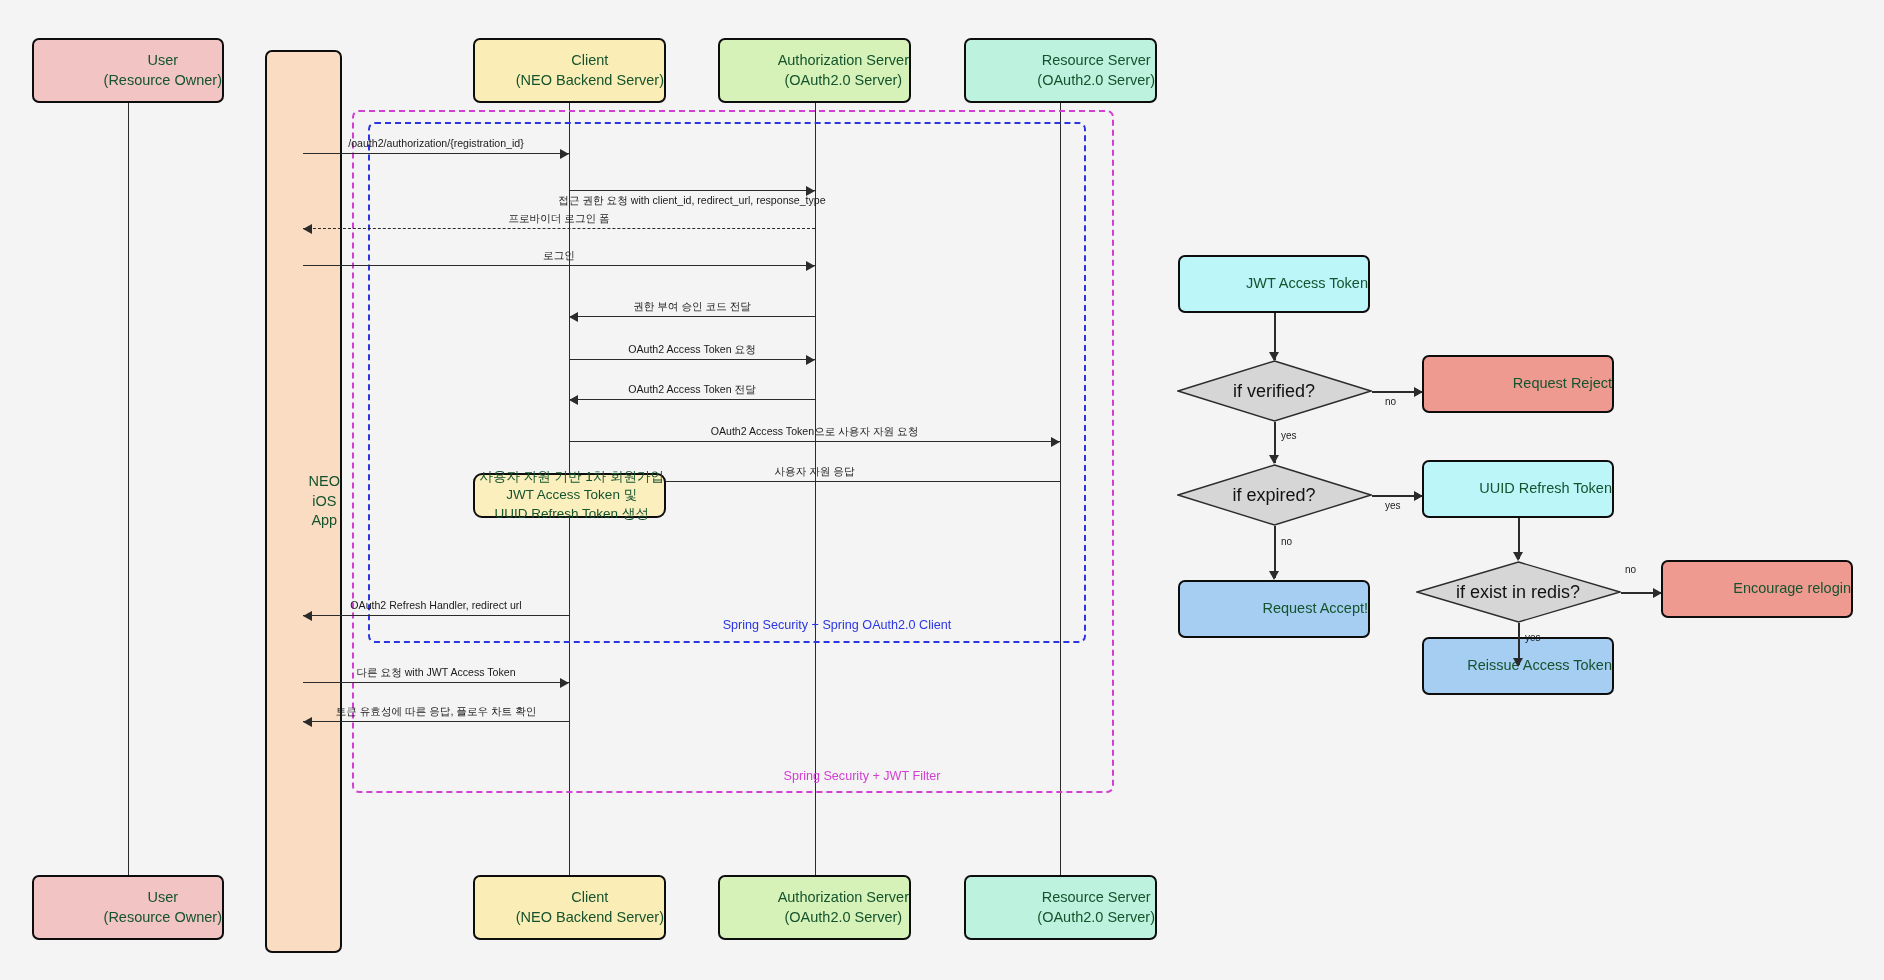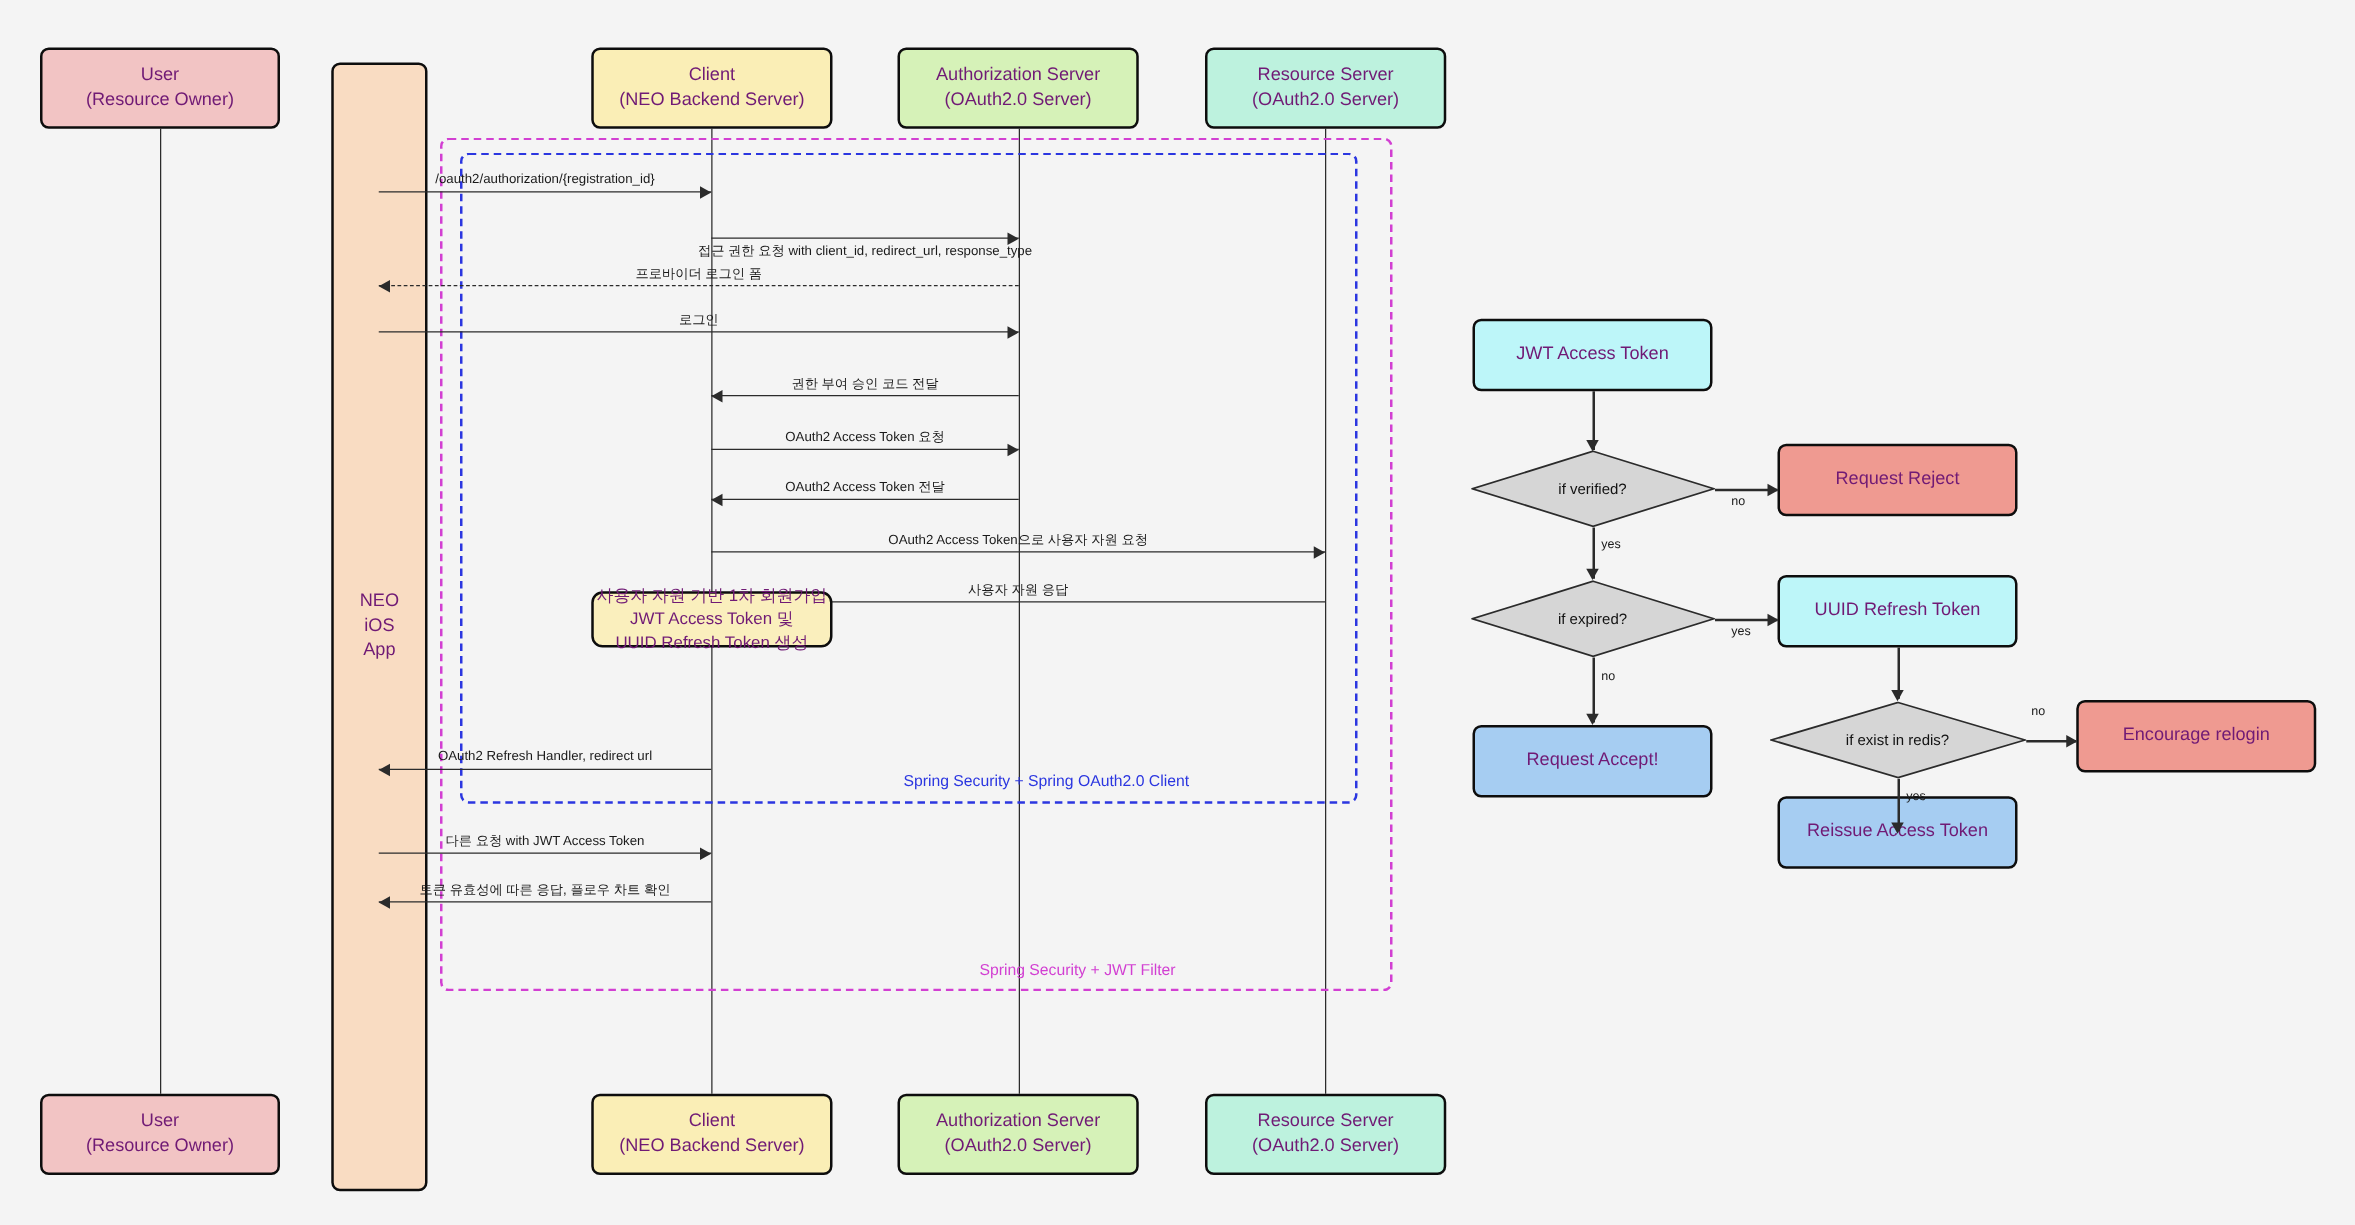--- a/index.html
+++ b/index.html
@@ -10,24 +10,24 @@
     overflow:hidden;
     position:relative;
   }
   #canvas{position:absolute;left:0;top:0;width:1884px;height:980px;}
   .abs{position:absolute;box-sizing:border-box;}
 
   
   .node{
     border:2.2px solid #0d0d0d;
     border-radius:7px;
-    display:flex;align-items:center;justify-content:center;
+    display:flex;align-items:center;justify-content:flex-end;
     text-align:center;
     font-size:14.5px;
-    color:#701a75;
+    color:#14532d;
     line-height:1.35;
     white-space:pre-line;
   }
   .node.pink{background:#f2c4c4;}
   .node.peach{background:#f9dcc2;}
   .node.yellow{background:#faeeb6;}
   .node.green{background:#d6f2b8;}
   .node.mint{background:#bdf2de;}
   .node.cyan{background:#bdf6f9;}
   .node.red{background:#ef9a91;}
@@ -72,21 +72,21 @@
 
   
   .diamond{
     position:absolute;
     display:flex;align-items:center;justify-content:center;
   }
   .diamond .dshape{
     position:absolute;left:0;top:0;width:100%;height:100%;
   }
   .diamond .dtext{
-    position:relative;z-index:2;font-size:12px;color:#121212;
+    position:relative;z-index:2;font-size:18px;color:#121212;
   }
   .fc-line{position:absolute;background:#2b2b2b;}
   .fc-line.v{width:1.5px;}
   .fc-line.h{height:1.5px;}
   .fc-label{position:absolute;font-size:10px;color:#1a1a1a;}
 </style>
 </head>
 <body>
 
 <div id="canvas">

